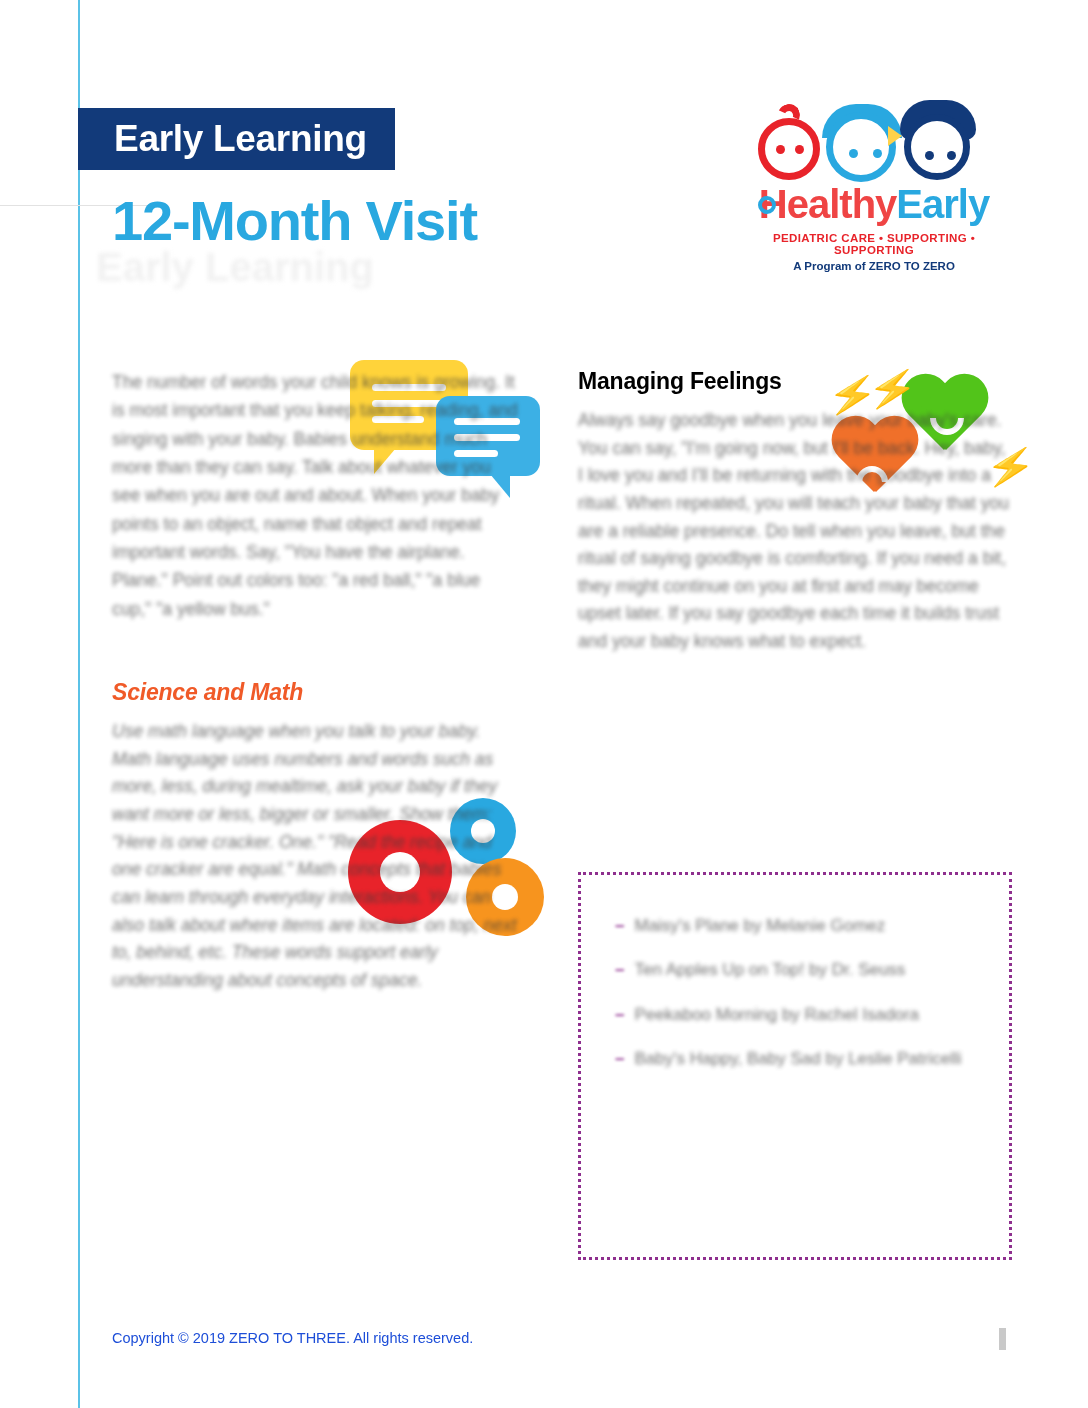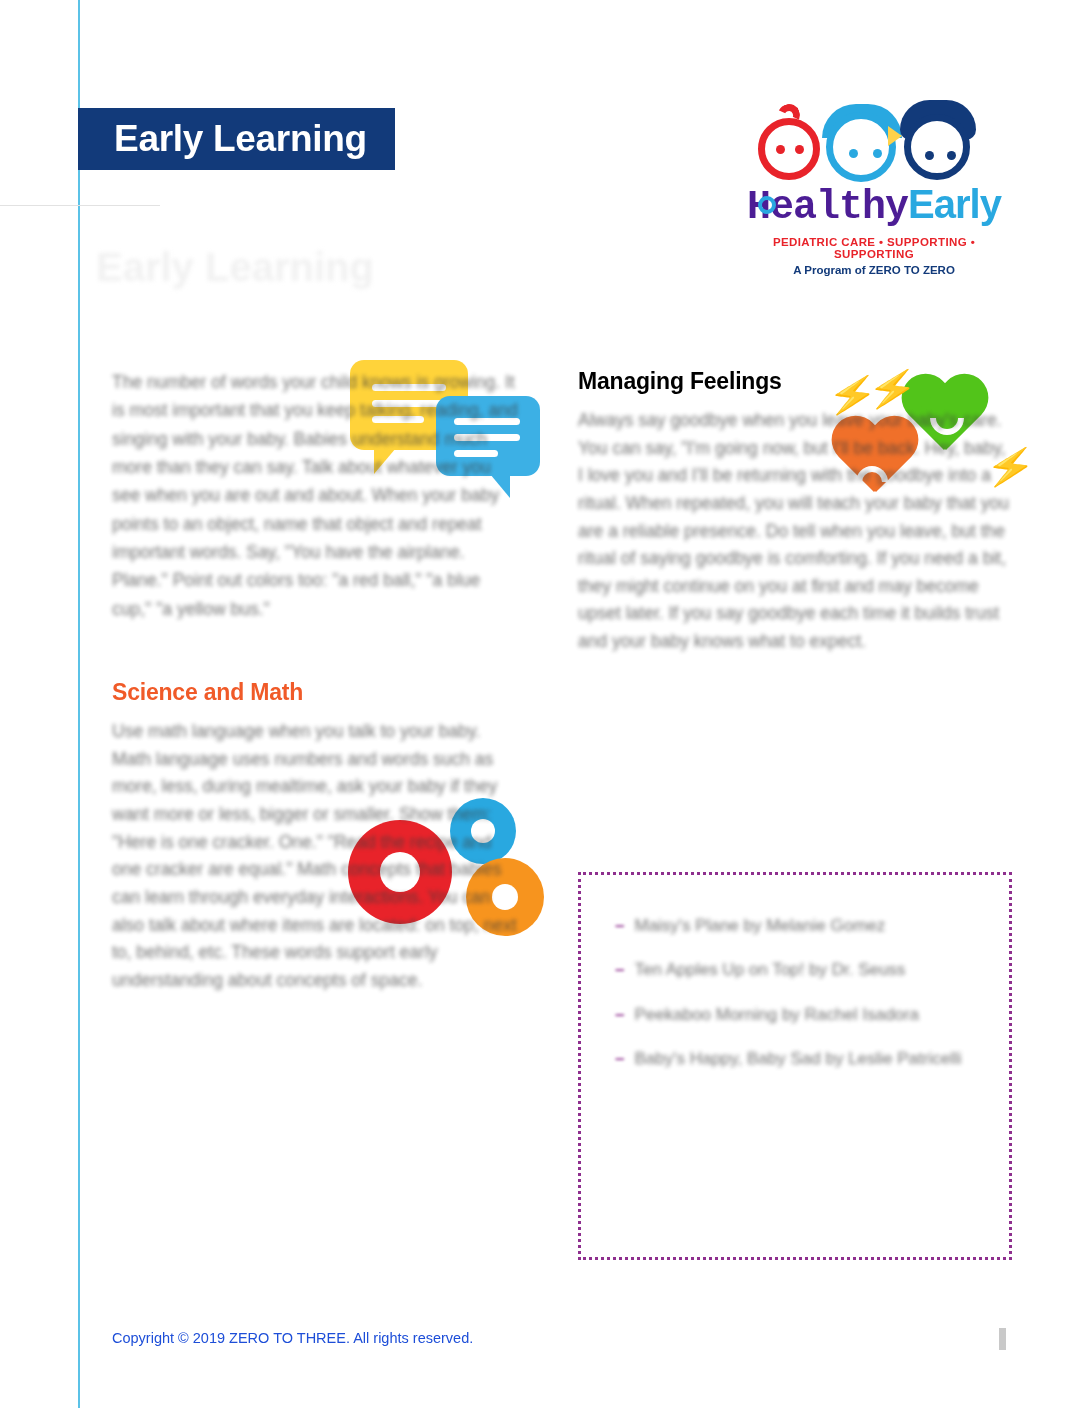--- a/index.html
+++ b/index.html
@@ -129,21 +129,21 @@
   }
   .face-dark .eye { position:absolute; width:9px; height:9px; border-radius:50%; background:#123a7a; top:30px; }
   .face-dark .eye.l { left: 14px; }
   .face-dark .eye.r { left: 36px; }
   .logo-word {
     font-size: 40px;
     font-weight: bold;
     letter-spacing: -1px;
     line-height: 1;
   }
-  .logo-word .healthy { color: #4c1d95; font-family: Liberation Mono, monospace; }
+  .logo-word .healthy { color: #ef4444; }
   .logo-word .steps { color: #29a8e0; }
   .stetho {
     position: absolute;
     left: 24px; top: 100px;
     width: 18px; height: 18px;
     border: 4px solid #29a8e0;
     border-radius: 50%;
   }
   .logo-tag {
     margin-top: 8px;
@@ -186,21 +186,21 @@
     font-size: 17.5px;
     line-height: 1.62;
     color: #3b3b3b;
     filter: blur(2.1px);
     opacity: 0.72;
     text-align: left;
   }
   .body-text.tight { line-height: 1.58; }
 
   .lang-text { width: 410px; }
-  .sci-block { margin-top: 56px; }
+  .sci-block { margin-top: 56px; font-style: italic; }
 
   
   .bubbles {
     position: absolute;
     left: 350px;
     top: 358px;
     width: 200px;
     height: 150px;
   }
   .bub {
@@ -351,20 +351,21 @@
 
 <div class="page">
 
   <div class="left-rule"></div>
   <div class="top-rule"></div>
 
   <div class="banner">
     <span class="banner-text">Early Learning</span>
   </div>
 
+  <div class="page-title">12-Month Visit</div>
   <div class="ghost-title">Early Learning</div>
 
   <div class="logo">
     <div class="logo-faces">
       <div class="hat-blue"></div>
       <div class="hair-dark"></div>
       <div class="face face-red">
         <span class="eye l"></span>
           <span class="eye r"></span>
       </div>

